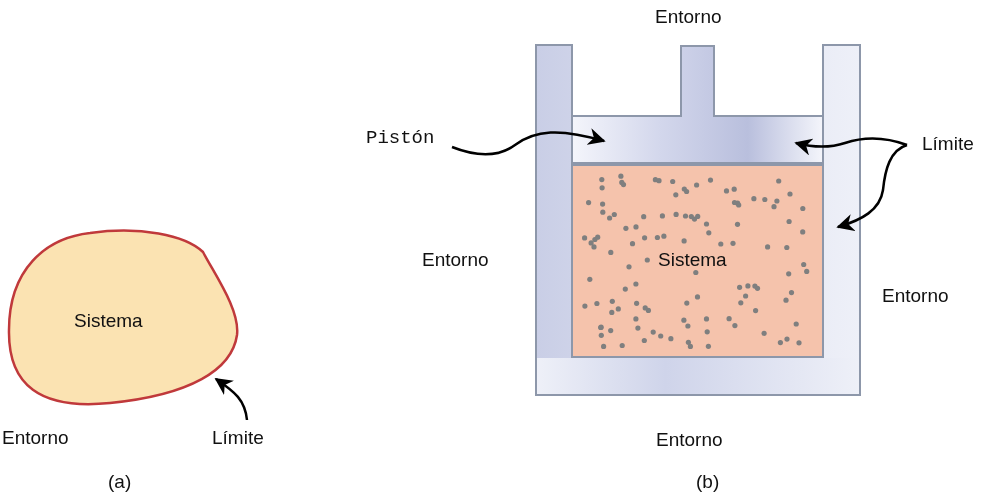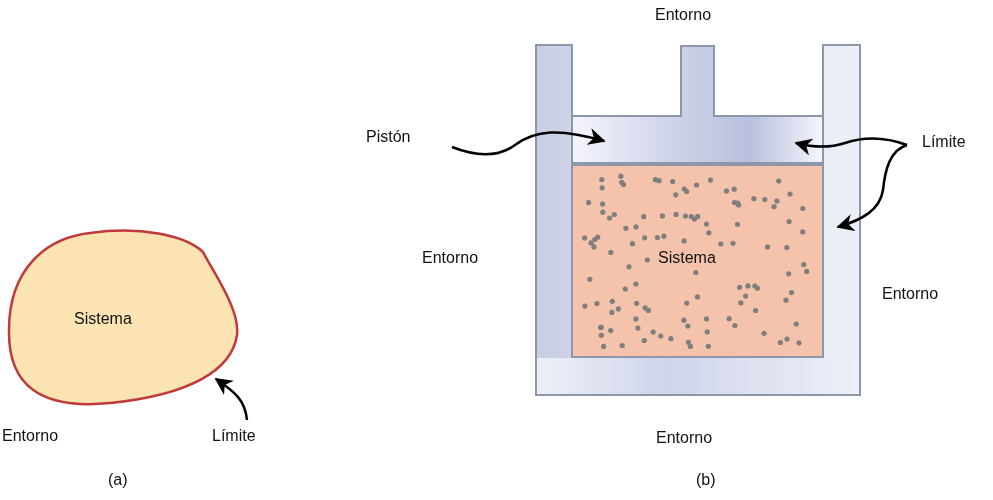--- a/index.html
+++ b/index.html
@@ -1,19 +1,19 @@
 <!DOCTYPE html>
 <html><head>
 <meta charset="utf-8">
 <style>
   html, body { margin: 0; padding: 0; background: #ffffff; }
   body { width: 993px; height: 500px; position: relative; overflow: hidden;
          font-family: "Liberation Sans", sans-serif; color: #111; }
   svg { position: absolute; left: 0; top: 0; }
-  .lbl { position: absolute; font-size: 16px; white-space: nowrap; line-height: 1; }
+  .lbl { position: absolute; font-size: 19px; white-space: nowrap; line-height: 1; }
 </style>
 </head>
 <body>
 
 <svg width="993" height="500" viewBox="0 0 993 500">
   <defs>
     <linearGradient id="wallG" x1="0" y1="0" x2="1" y2="0">
       <stop offset="0" stop-color="#c9cee6"></stop>
       <stop offset="0.5" stop-color="#dfe2f1"></stop>
       <stop offset="1" stop-color="#eef0f8"></stop>
@@ -166,19 +166,19 @@
   <path d="M907,145 C880,135 860,138 845,143 C830,148 815,148 796,143" fill="none" stroke="#000" stroke-width="2.5" marker-end="url(#arr)"></path>
   <path d="M907,145 C890,150 885,170 883,190 C880,210 862,220 838,227" fill="none" stroke="#000" stroke-width="2.5" marker-end="url(#arr)"></path>
 </svg>
 
 <div class="lbl" style="left:74px;top:311px;">Sistema</div>
 <div class="lbl" style="left:2px;top:428px;">Entorno</div>
 <div class="lbl" style="left:212px;top:428px;">Límite</div>
 <div class="lbl" style="left:108px;top:472px;">(a)</div>
 
 <div class="lbl" style="left:655px;top:7px;">Entorno</div>
-<div class="lbl" style="left:366px;top:129px;">Pistón</div>
+<div class="lbl" style="left:366px;top:129px;font-family:Liberation Mono, monospace;">Pistón</div>
 <div class="lbl" style="left:922px;top:134px;">Límite</div>
 <div class="lbl" style="left:422px;top:250px;">Entorno</div>
 <div class="lbl" style="left:658px;top:250px;">Sistema</div>
 <div class="lbl" style="left:882px;top:286px;">Entorno</div>
 <div class="lbl" style="left:656px;top:430px;">Entorno</div>
 <div class="lbl" style="left:696px;top:472px;">(b)</div>
 
 </body></html>

